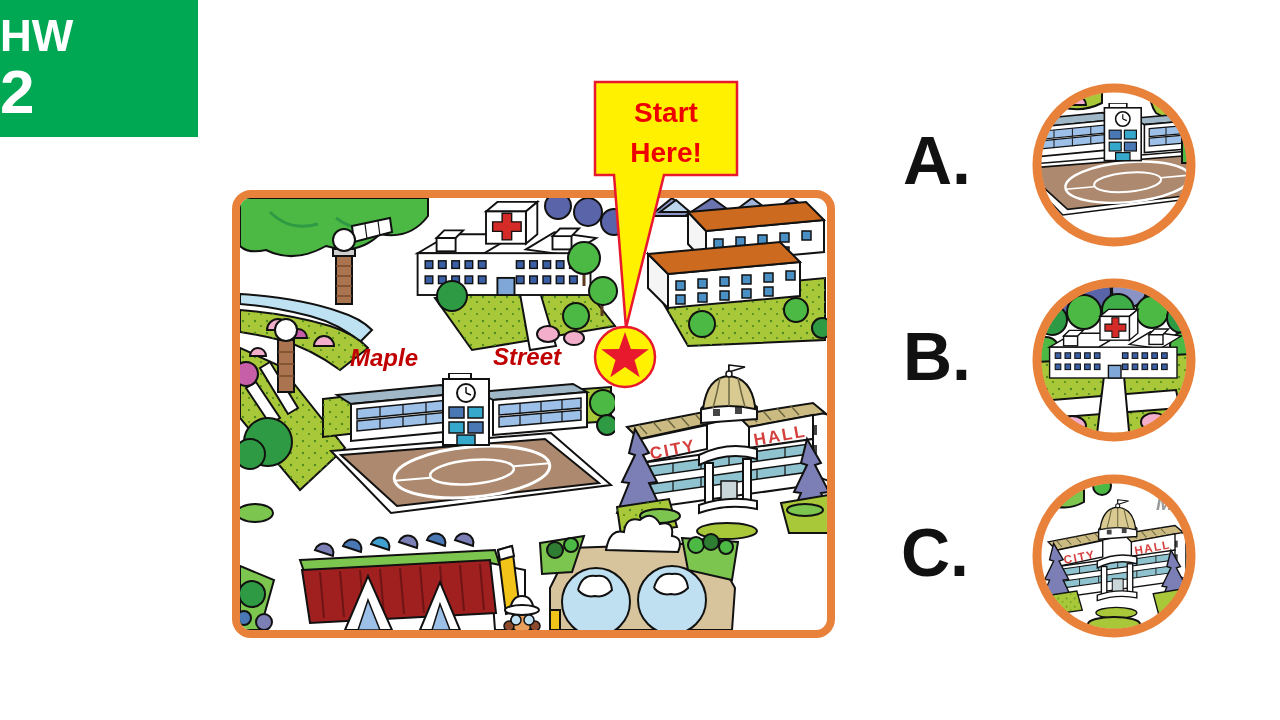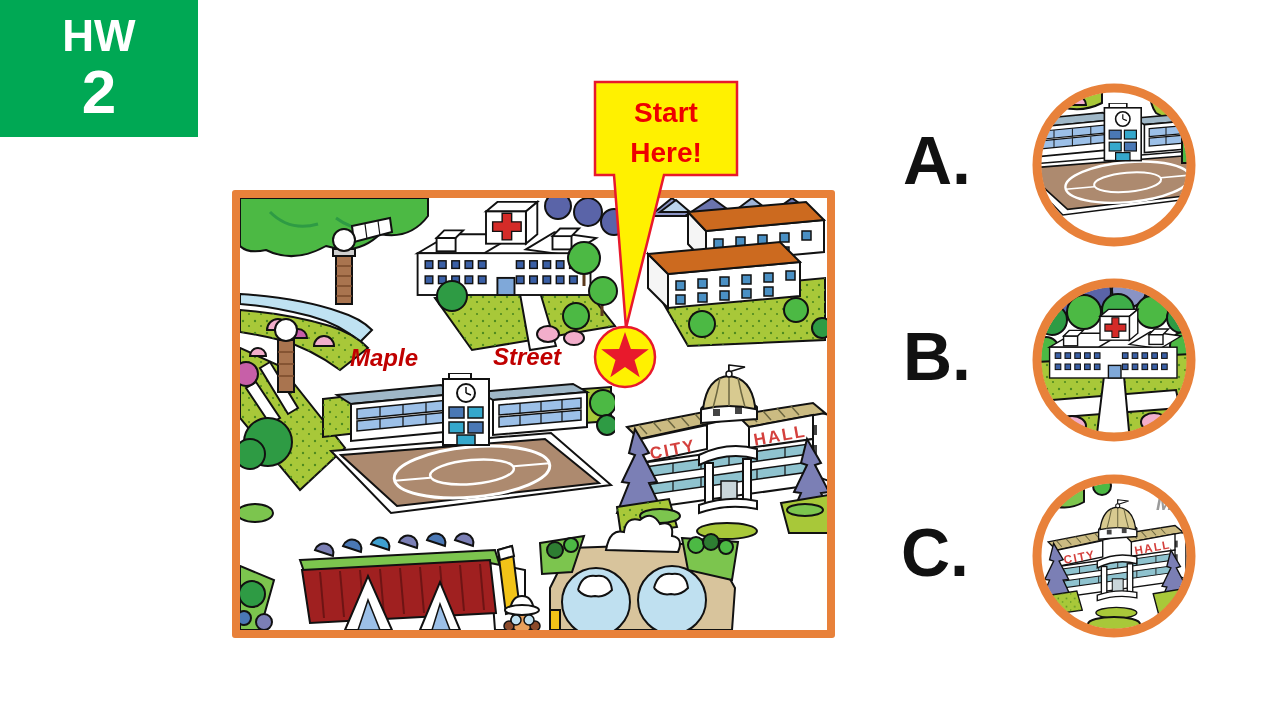--- a/index.html
+++ b/index.html
@@ -2,28 +2,28 @@
 <html><head>
 <meta charset="utf-8">
 <style>
   html,body{margin:0;padding:0;}
   body{
     width:1280px;height:720px;position:relative;background:#ffffff;
     font-family:"Liberation Sans", sans-serif;overflow:hidden;
   }
   .badge{
     position:absolute;left:0;top:0;width:198px;height:137px;background:#00A854;
-    color:#fff;display:flex;flex-direction:column;align-items:center;justify-content:center;
+    color:#fff;display:flex;flex-direction:column;align-items:flex-start;justify-content:center;
     font-weight:bold;
   }
   .badge .l1{font-size:44px;line-height:1;}
   .badge .l2{font-size:62px;line-height:1;margin-top:3px;}
   .map-frame{
     position:absolute;left:232px;top:190px;width:587px;height:432px;
-    border:8px solid #E8813A;border-radius:3px;background:#fff;overflow:hidden;
+    border:8px solid #E8813A;border-radius:19px;background:#fff;overflow:hidden;
   }
   .overlay{position:absolute;left:560px;top:70px;width:200px;height:320px;z-index:5;}
   .opt-label{position:absolute;font-size:68px;font-weight:bold;color:#111;line-height:1;}
   #labelA{left:903px;top:126px;}
   #labelB{left:903px;top:322px;}
   #labelC{left:901px;top:518px;}
   .opt-circle{position:absolute;left:1032px;width:164px;height:164px;}
   #circA{top:83px;}
   #circB{top:278px;}
   #circC{top:474px;}

